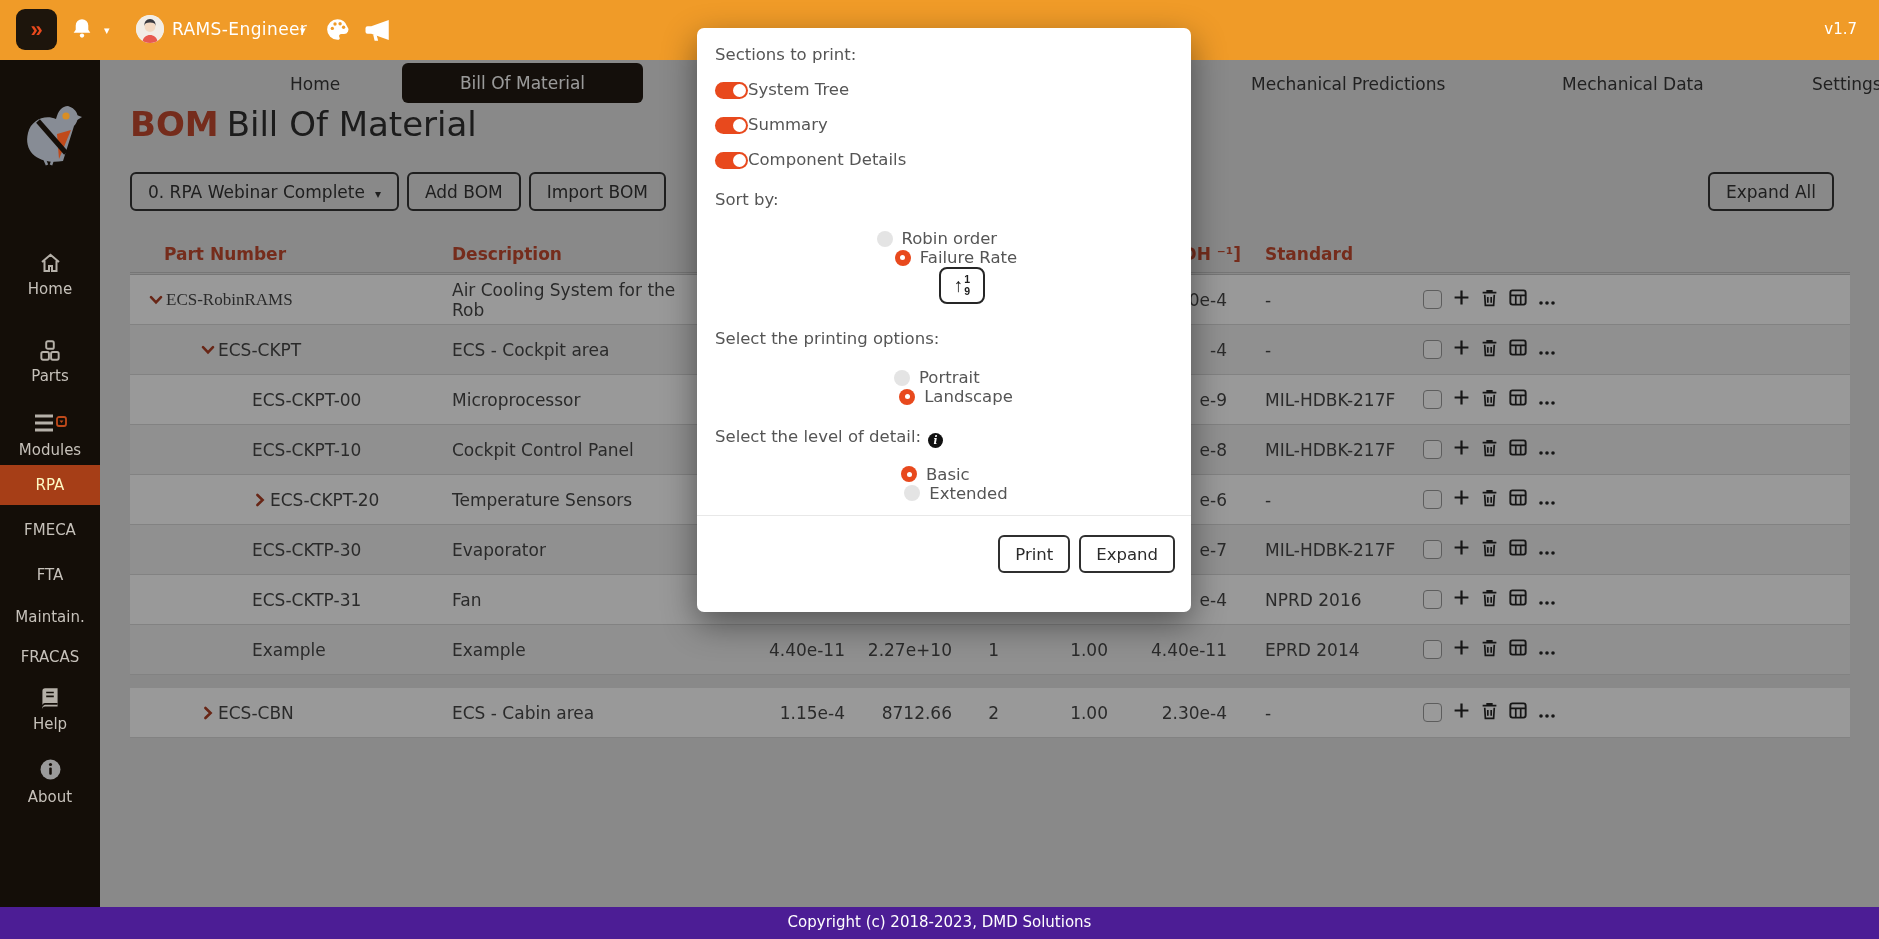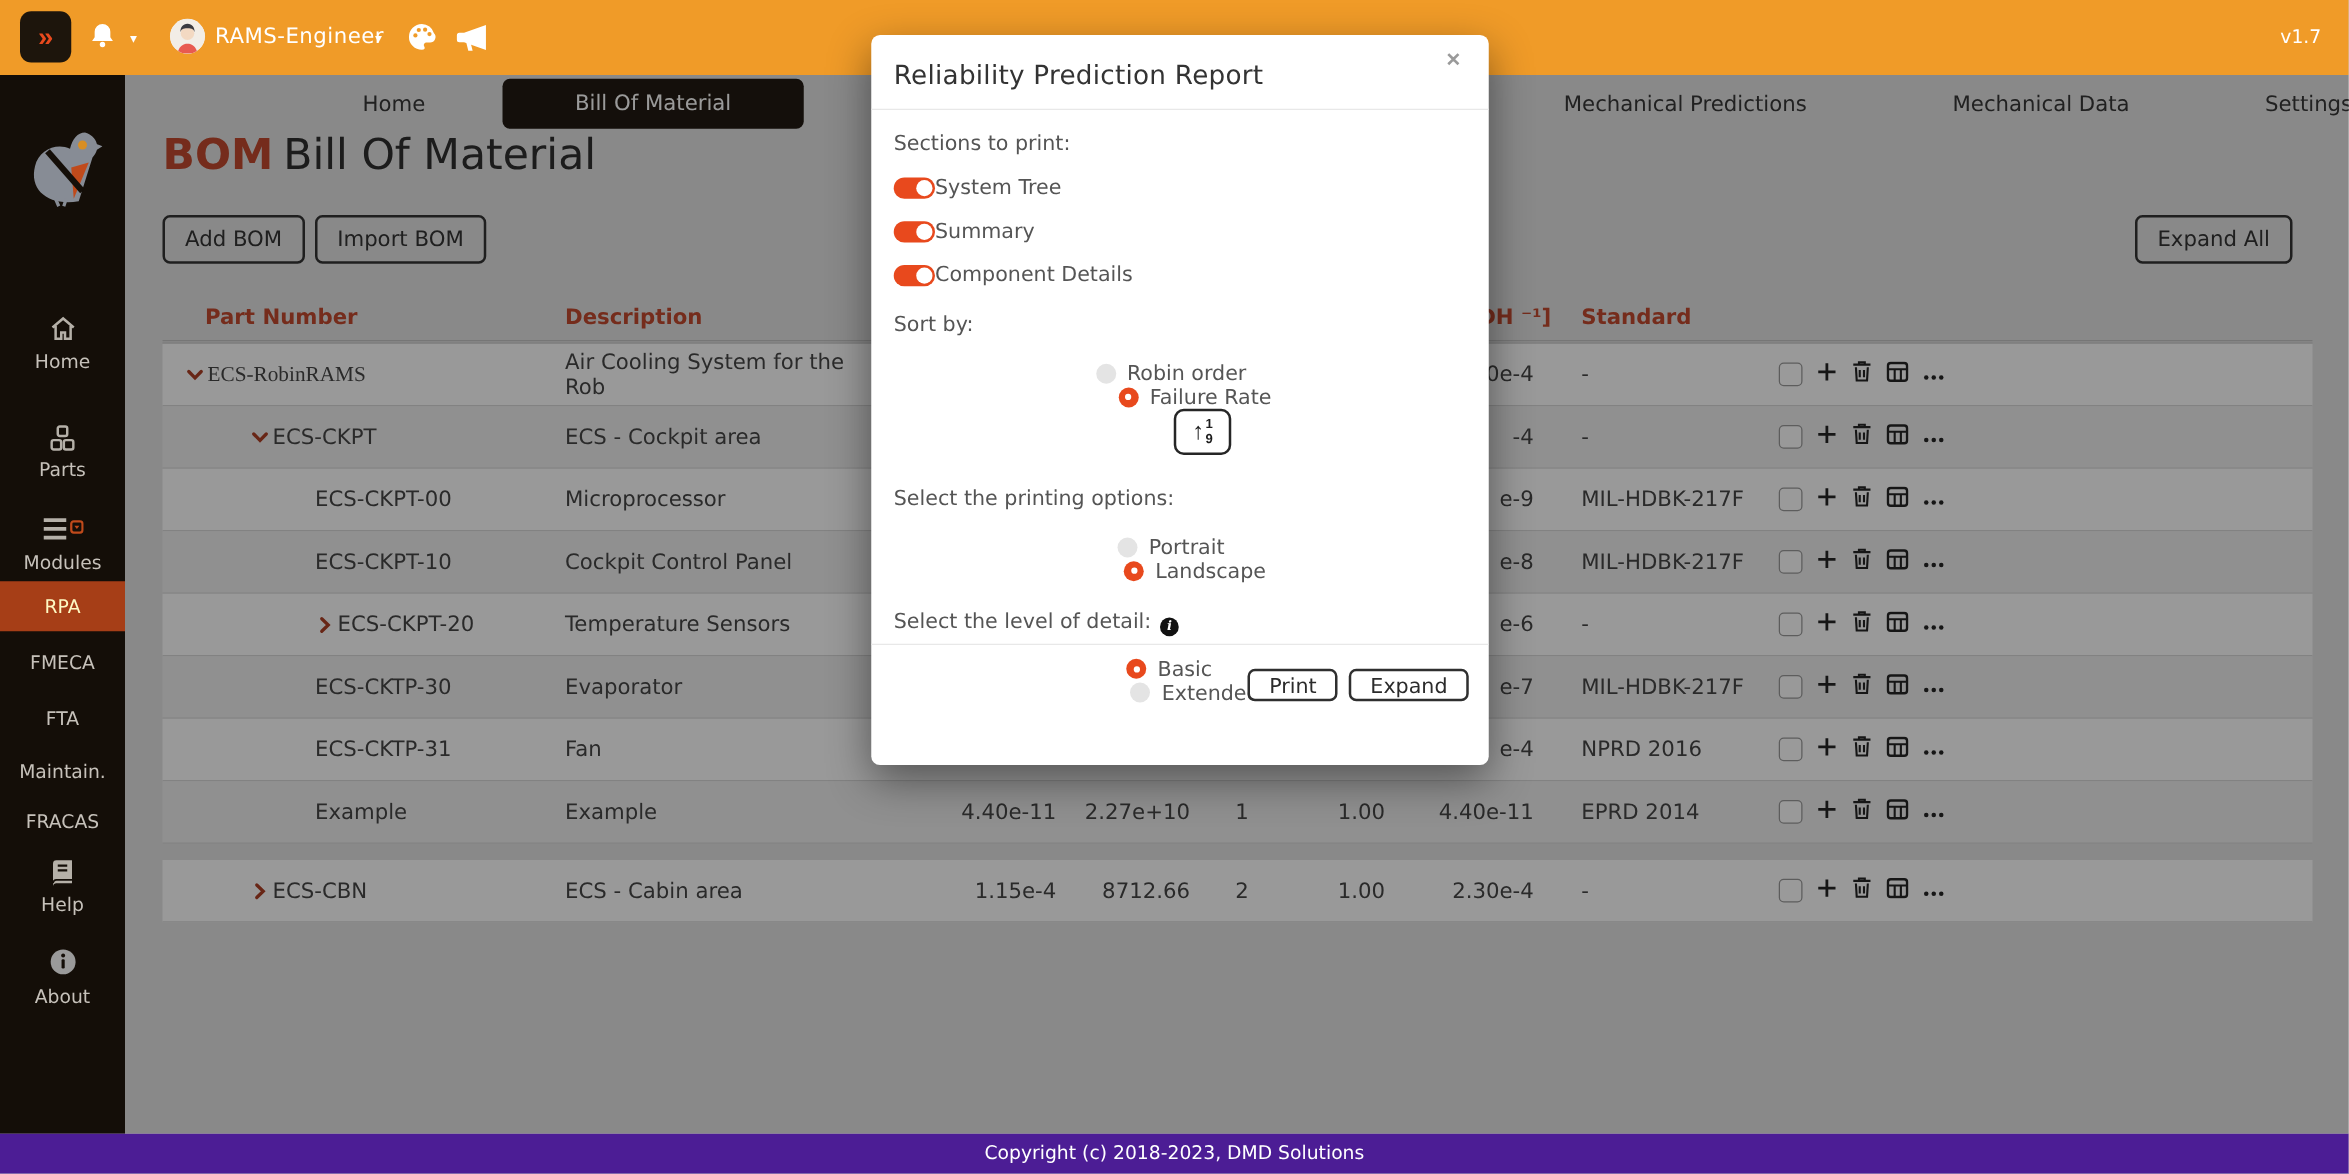--- a/index.html
+++ b/index.html
@@ -80,21 +80,21 @@
   .detail-row .ritem:first-child{width:110px;}
   .sortbtn{display:inline-flex;align-items:center;justify-content:center;width:46px;height:37px;margin-left:12px;
     border:2px solid #262626;border-radius:8px;background:#fff;cursor:pointer;color:#1c1c1c;}
   .sortbtn .arr{font-size:19px;line-height:1;}
   .sortbtn .digs{display:flex;flex-direction:column;font-size:10.5px;font-weight:700;line-height:1.05;margin-left:1px;}
   .info-ic{display:inline-flex;align-items:center;justify-content:center;width:15px;height:15px;border-radius:50%;
     background:#111;color:#fff;font-size:10.5px;font-weight:700;font-family:"DejaVu Serif",serif;font-style:italic;
     margin-left:7px;vertical-align:-2px;}
   .m-foot{position:absolute;left:0;right:0;bottom:0;height:77px;border-top:1px solid #e8e8e8;
     display:flex;justify-content:flex-end;align-items:flex-start;gap:9px;padding:19px 16px 0;}
-  .mbtn{border:2px solid #2f2f2f;border-radius:6px;background:#fff;color:#2b2b2b;font-size:16.5px;height:26px;
+  .mbtn{border:2px solid #2f2f2f;border-radius:6px;background:#fff;color:#2b2b2b;font-size:16.5px;height:38px;
     padding:0 15px;font-family:inherit;cursor:pointer;}
   
   .footerbar{position:absolute;left:0;bottom:0;width:1879px;height:32px;background:#4c1d95;z-index:40;
     color:#fff;font-size:15px;text-align:center;line-height:31px;}
 </style>
 </head>
 <body>
 
 <header class="topbar">
   <button class="collapse-btn">»</button>
@@ -201,20 +201,23 @@
       <div class="tab" style="left: 1151px;">Mechanical Predictions</div>
       <div class="tab" style="left: 1462px;">Mechanical Data</div>
       <div class="tab" style="left: 1712px;">Settings</div>
     </div>
 
   <h1 class="page-title">
     <span class="badge">BOM</span><span>Bill Of Material</span>
   </h1>
 
   <div class="controls">
+    <button class="obtn">
+      <span>0. RPA Webinar Complete</span><span class="car">▾</span>
+    </button>
     <button class="obtn">Add BOM</button>
     <button class="obtn">Import BOM</button>
   </div>
   <button class="obtn expand-btn">Expand All</button>
 
   <div class="tablewrap">
     <div class="trow thead">
       <div class="hc1">Part Number</div>
       <div class="c-desc">Description</div>
       <div></div>
@@ -528,24 +531,20 @@
           </div>
           <div></div>
         </div>
       </div>
   </div>
 </main>
 
 <div class="overlay"></div>
 
 <div class="modal">
-  <div class="m-head">
-    <h2 class="m-title">Reliability Prediction Report</h2>
-    <button class="m-close">✕</button>
-  </div>
   <div class="m-body">
     <p class="sec-label">Sections to print:</p>
     <div id="toggles">
         <div class="trowt">
           <span class="toggle on">
             <span class="knob"></span>
           </span>
           <span class="tlabel">System Tree</span>
         </div>
         <div class="trowt">

